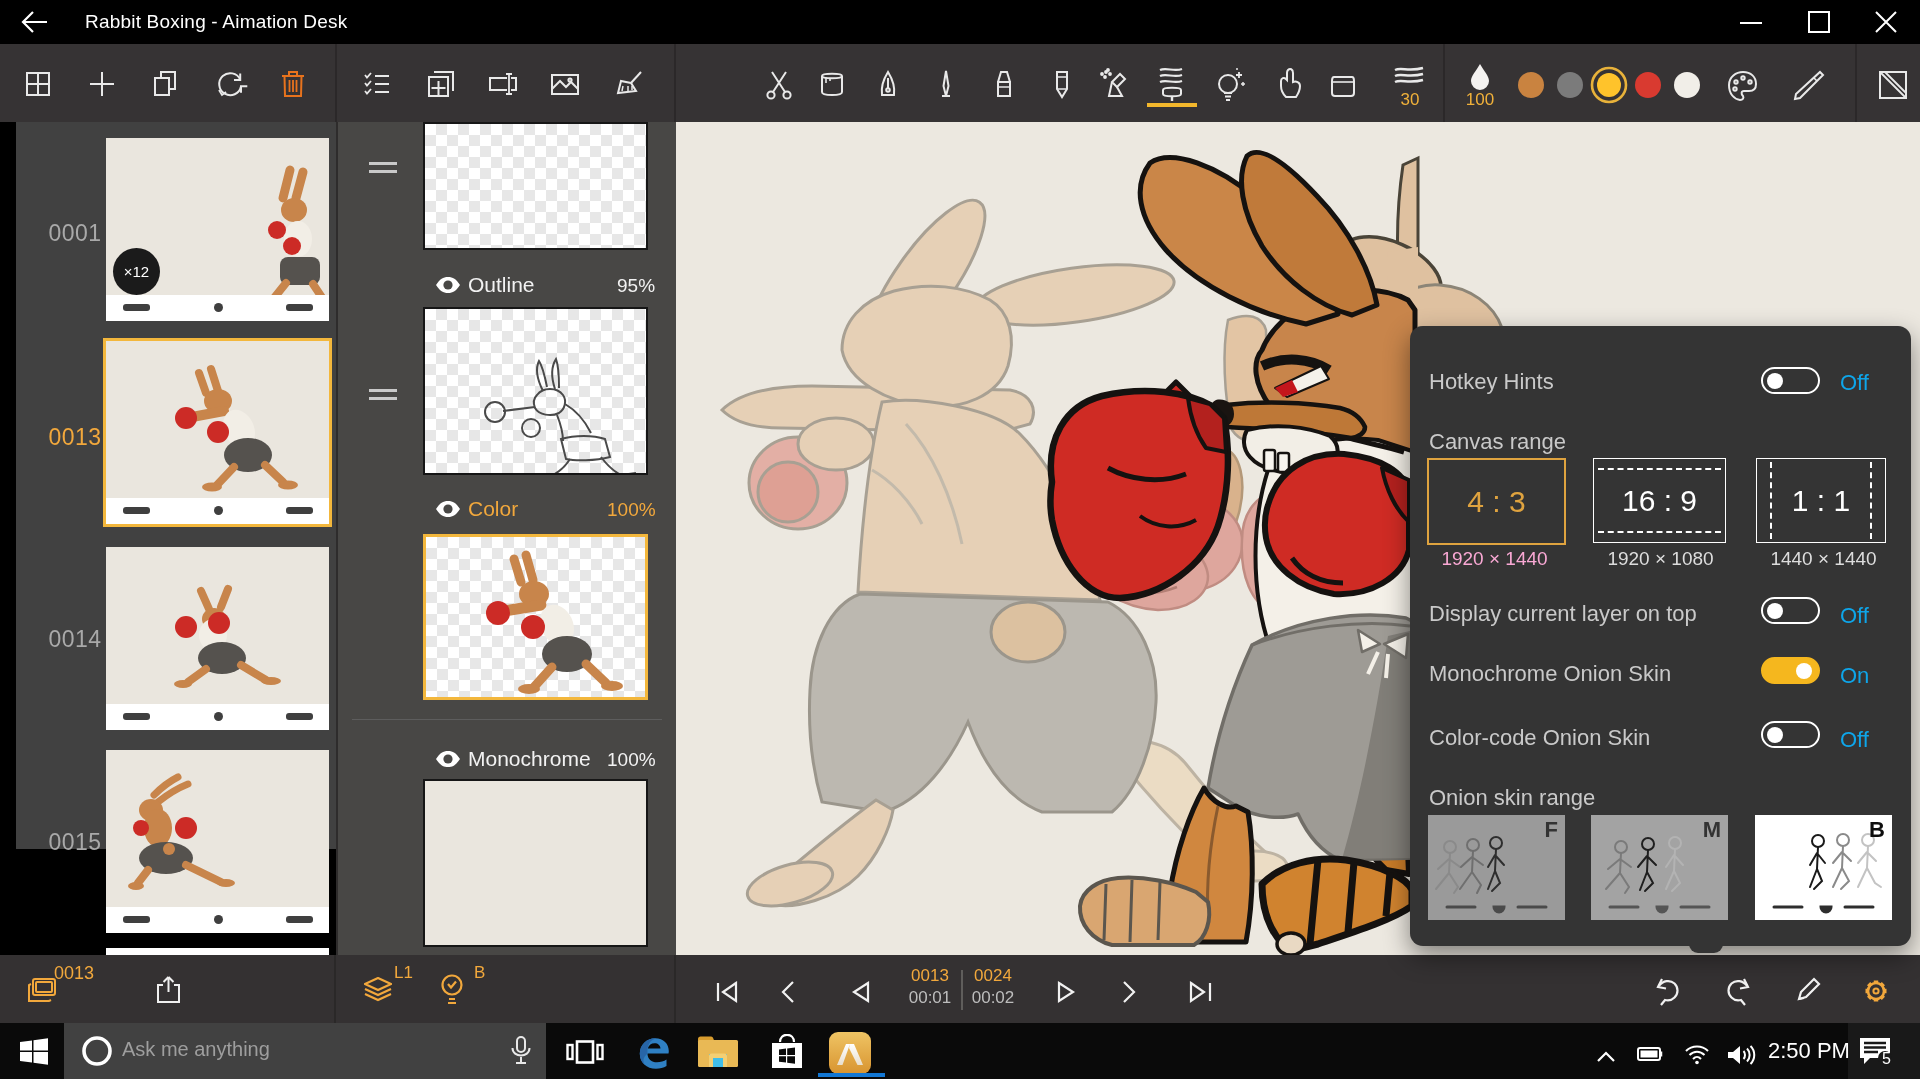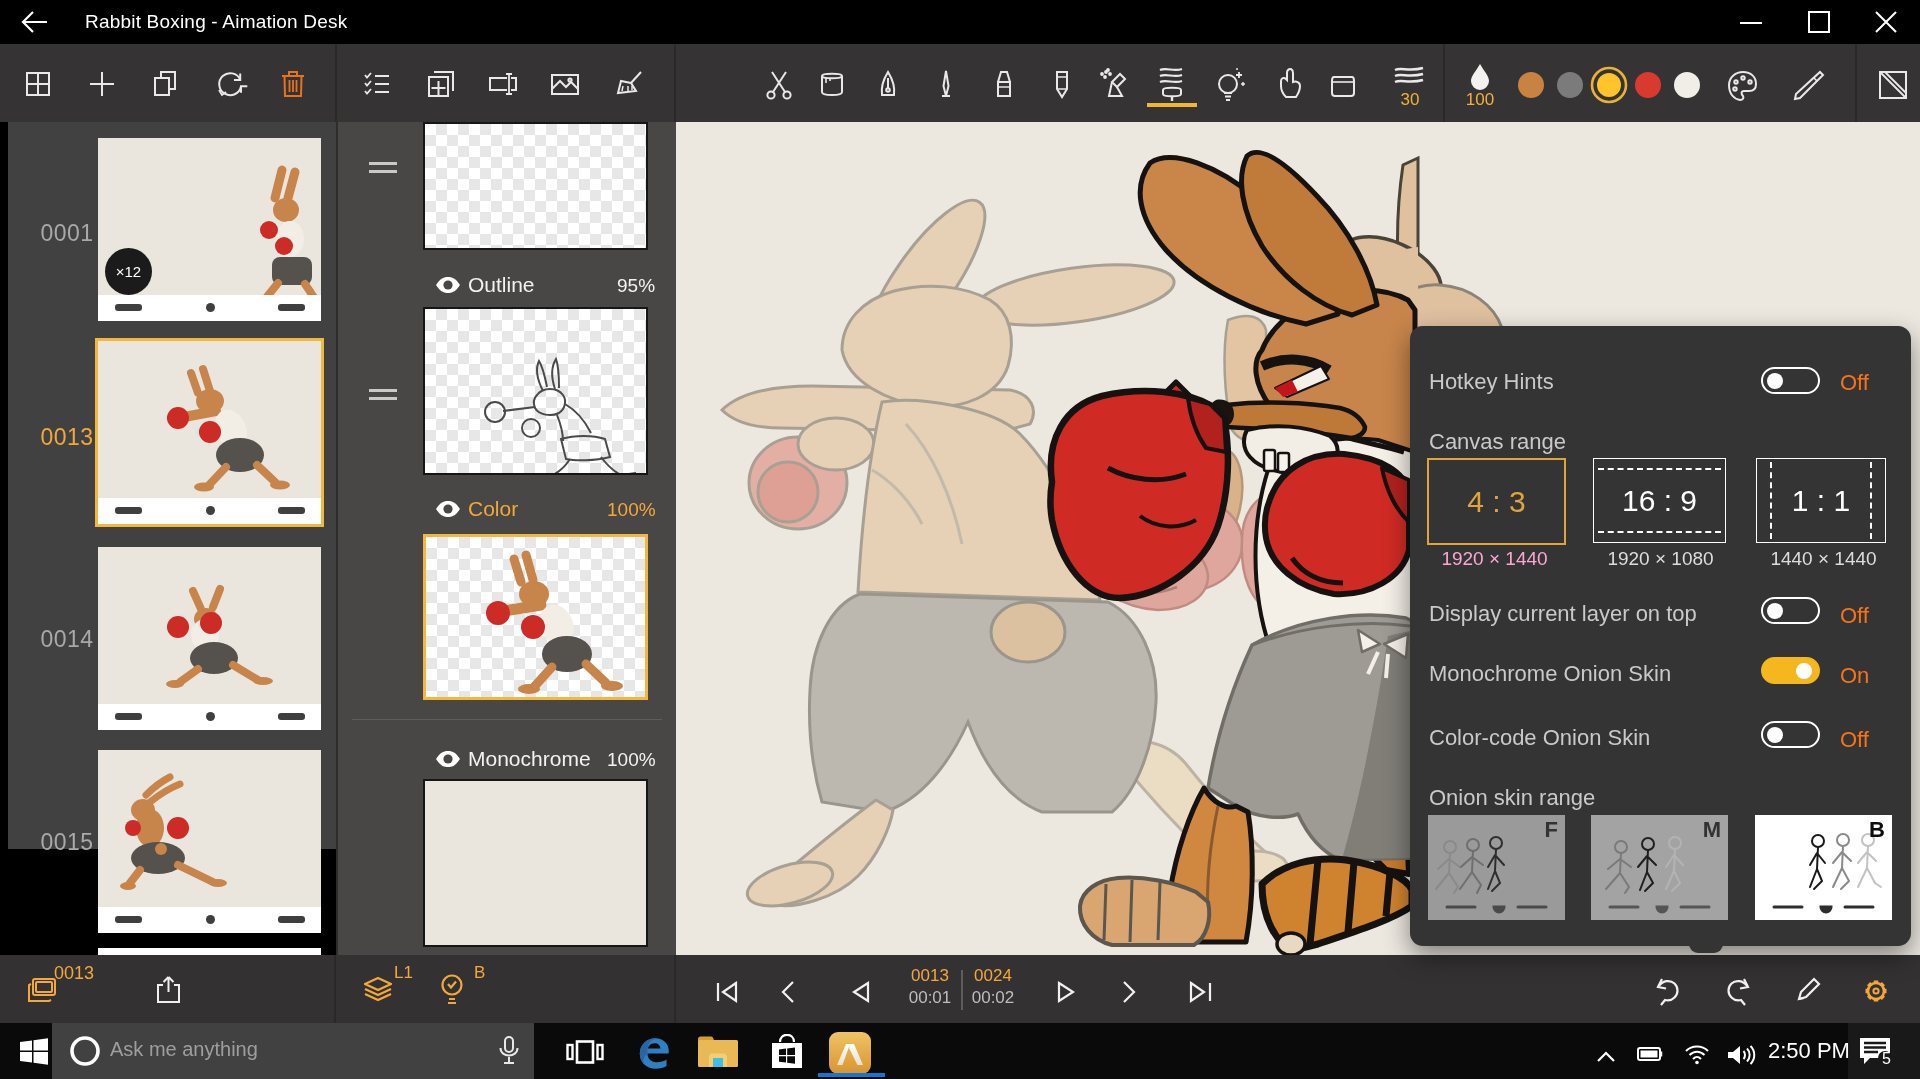--- a/index.html
+++ b/index.html
@@ -3,21 +3,21 @@
 html,body{margin:0;padding:0}
 body{width:1920px;height:1079px;overflow:hidden;background:#000;font-family:"Liberation Sans",sans-serif;position:relative}
 .abs{position:absolute}
 
 #titlebar{left:0;top:0;width:1920px;height:44px;background:#000}
 #titlebar .title{left:85px;top:11px;color:#fff;font-size:19px;letter-spacing:0.2px}
 
 #toolbar{left:0;top:44px;width:1920px;height:78px;background:#363334;box-shadow:0 2px 3px rgba(0,0,0,.45)}
 .tdiv{position:absolute;top:0;width:2px;height:78px;background:#2b2829}
 
-#frames{left:8px;top:122px;width:336px;height:727px;background:#414141}
+#frames{left:16px;top:122px;width:336px;height:727px;background:#414141}
 .fcard{position:absolute;left:90px;width:223px;background:#fff}
 .fcanvas{position:absolute;left:0;top:0;width:223px;background:#EAE6DE}
 .fstrip{position:absolute;left:0;width:223px;height:26px;background:#fff}
 .fdash{position:absolute;height:7px;border-radius:3px;background:#3f3f3f;top:9px}
 .fdot{position:absolute;width:9px;height:9px;border-radius:50%;background:#3f3f3f;top:8px}
 .flabel{position:absolute;left:16px;width:86px;text-align:center;color:#a9a9a9;font-size:23px;letter-spacing:0.5px}
 
 #layers{left:336px;top:122px;width:362px;height:833px;background:#484745;border-left:2px solid #2e2c2c;box-sizing:border-box}
 .lthumb{position:absolute;left:85px;width:225px;border:2px solid #161616;background:#fff}
 .checker{background-image:conic-gradient(#e7e7e7 25%,#ffffff 0 50%,#e7e7e7 0 75%,#ffffff 0);background-size:22px 22px}
@@ -26,28 +26,28 @@
 .drag{position:absolute;left:31px;width:28px;height:3px;background:#c9c9c9}
 
 #canvas{left:676px;top:122px;width:1244px;height:833px;background:#ECE8E0}
 
 #appbar{left:0;top:955px;width:1920px;height:68px;background:#343132}
 
 #panel{left:1410px;top:326px;width:501px;height:620px;background:#343434;border-radius:13px;box-shadow:0 10px 26px rgba(0,0,0,.45);color:#c9c9c9;font-size:22px}
 .toggle{position:absolute;left:351px;width:55px;height:23px;border:2.5px solid #fff;border-radius:15px}
 .toggle .knob{position:absolute;top:3.5px;width:16px;height:16px;border-radius:50%;background:#fff}
 .toggle.on{background:#F5B71E;border-color:#F5B71E}
-.tstate{position:absolute;left:430px;color:#f97316}
+.tstate{position:absolute;left:430px;color:#0ea5e9}
 .rbox{position:absolute;width:135px;height:83px;border:2px solid #fff;color:#fff;font-size:30px;text-align:center;line-height:83px}
 .rlbl{position:absolute;width:139px;text-align:center;font-size:19px;color:#ddd}
 .othumb{position:absolute;width:137px;height:105px}
 .olett{position:absolute;top:2px;right:7px;font-weight:bold;font-size:22px}
 
 #taskbar{left:0;top:1023px;width:1920px;height:56px;background:#0a0a0a}
-#search{position:absolute;left:52px;top:0;width:482px;height:56px;background:#414141}
+#search{position:absolute;left:64px;top:0;width:482px;height:56px;background:#414141}
 #search span{position:absolute;left:58px;top:15px;font-size:20px;color:#9e9e9e}
 </style></head><body>
 
 <div class="abs" id="titlebar">
   <svg class="abs" style="left:20px;top:10px" width="28" height="24" viewBox="0 0 28 24">
       <path d="M13 2 L3 12 L13 22 M3 12 L27 12" stroke="#fff" stroke-width="2.2" fill="none"></path>
     </svg>
   <div class="abs title">Rabbit Boxing - Aimation Desk</div>
   <svg class="abs" style="left:1738px;top:11px" width="26" height="24">
       <path d="M2 12 L24 12" stroke="#fff" stroke-width="2"></path>

